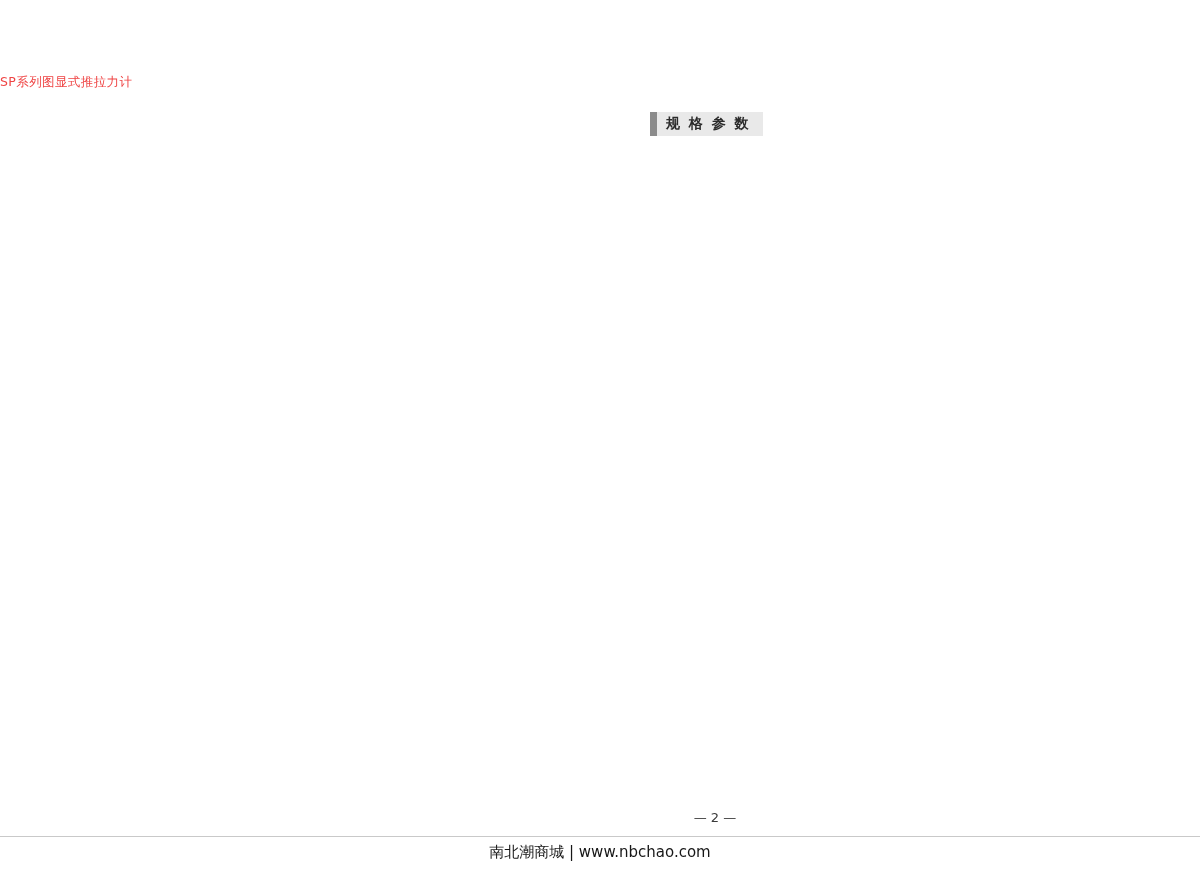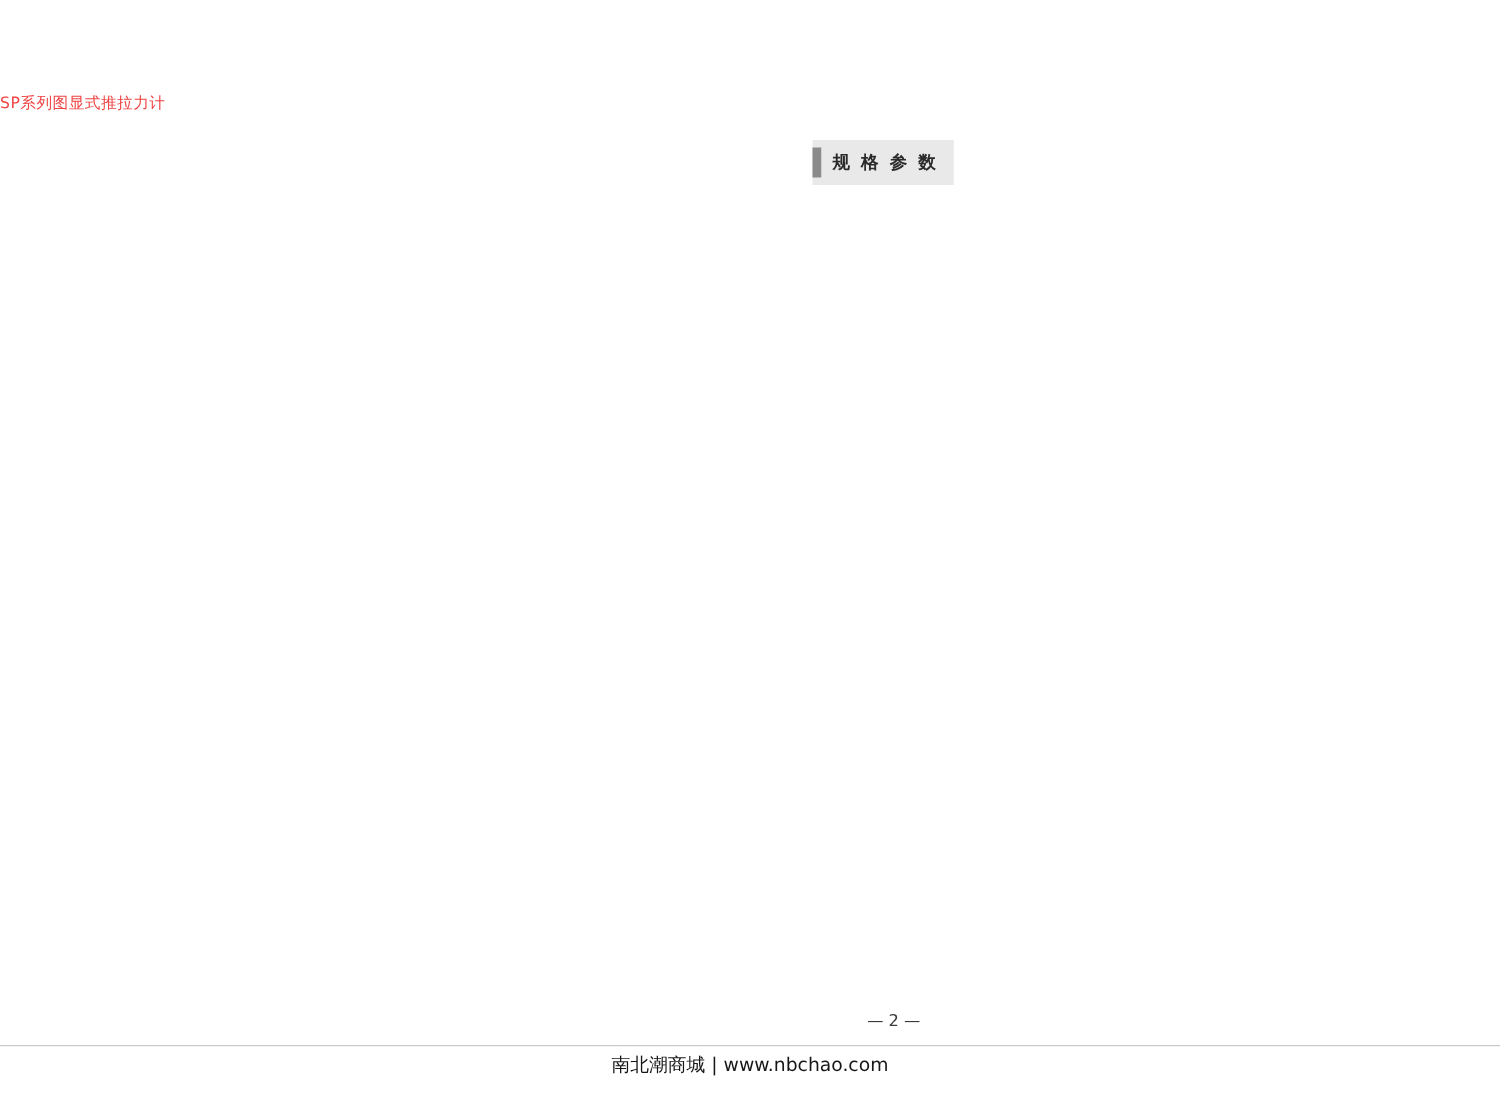--- a/index.html
+++ b/index.html
@@ -74,21 +74,21 @@
     letter-spacing: 3px;
     color: #8d8d95;
     margin-top: 2px;
   }
 
   
   .section-title {
     position: absolute;
     left: 650px;
     top: 112px;
-    height: 36px;
+    height: 24px;
     display: flex;
     align-items: center;
     background: #e9e9e9;
     padding-right: 12px;
   }
   .section-title .bar {
     width: 7px;
     height: 24px;
     background: #8b8b8b;
     margin-right: 9px;

